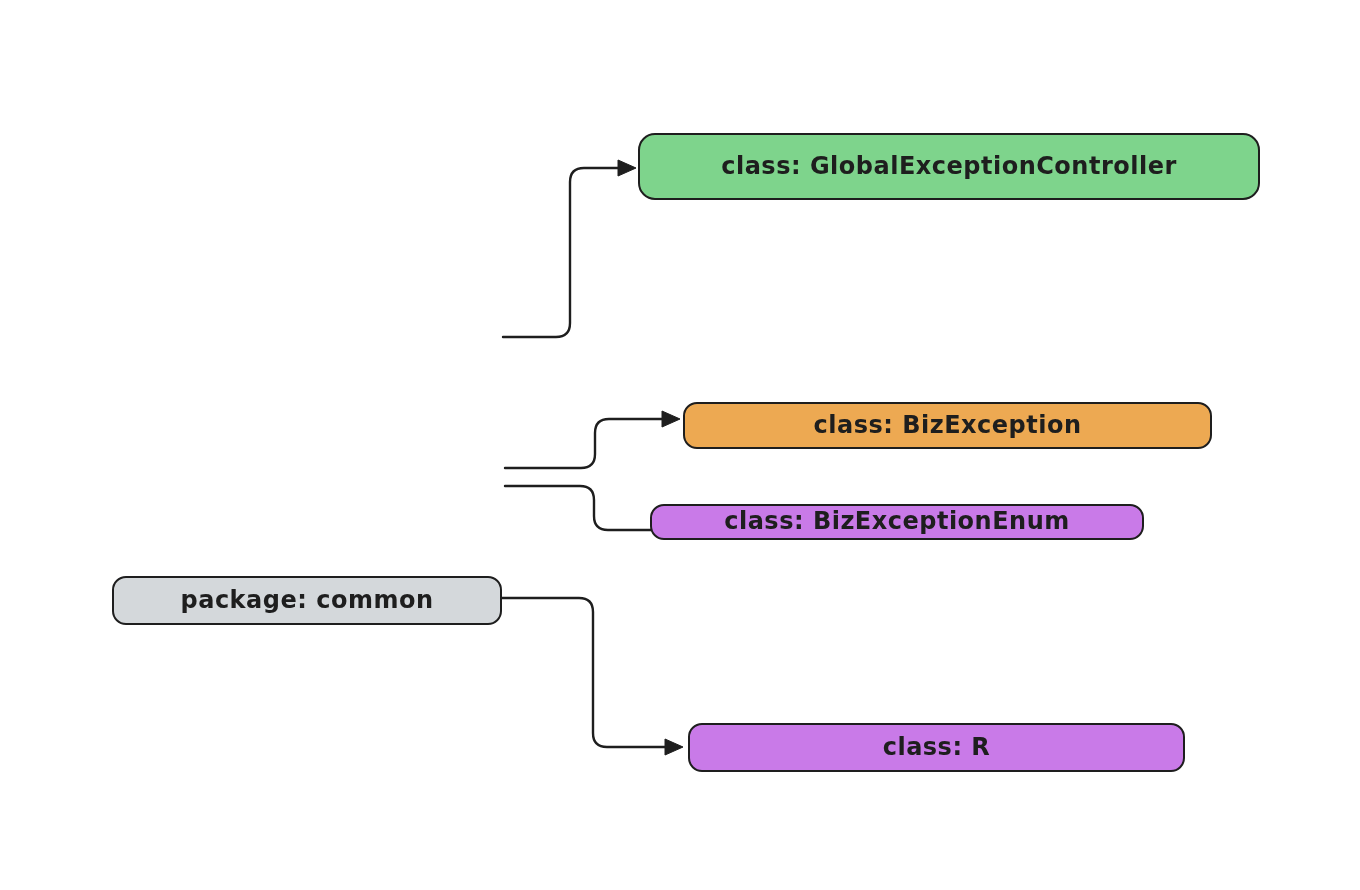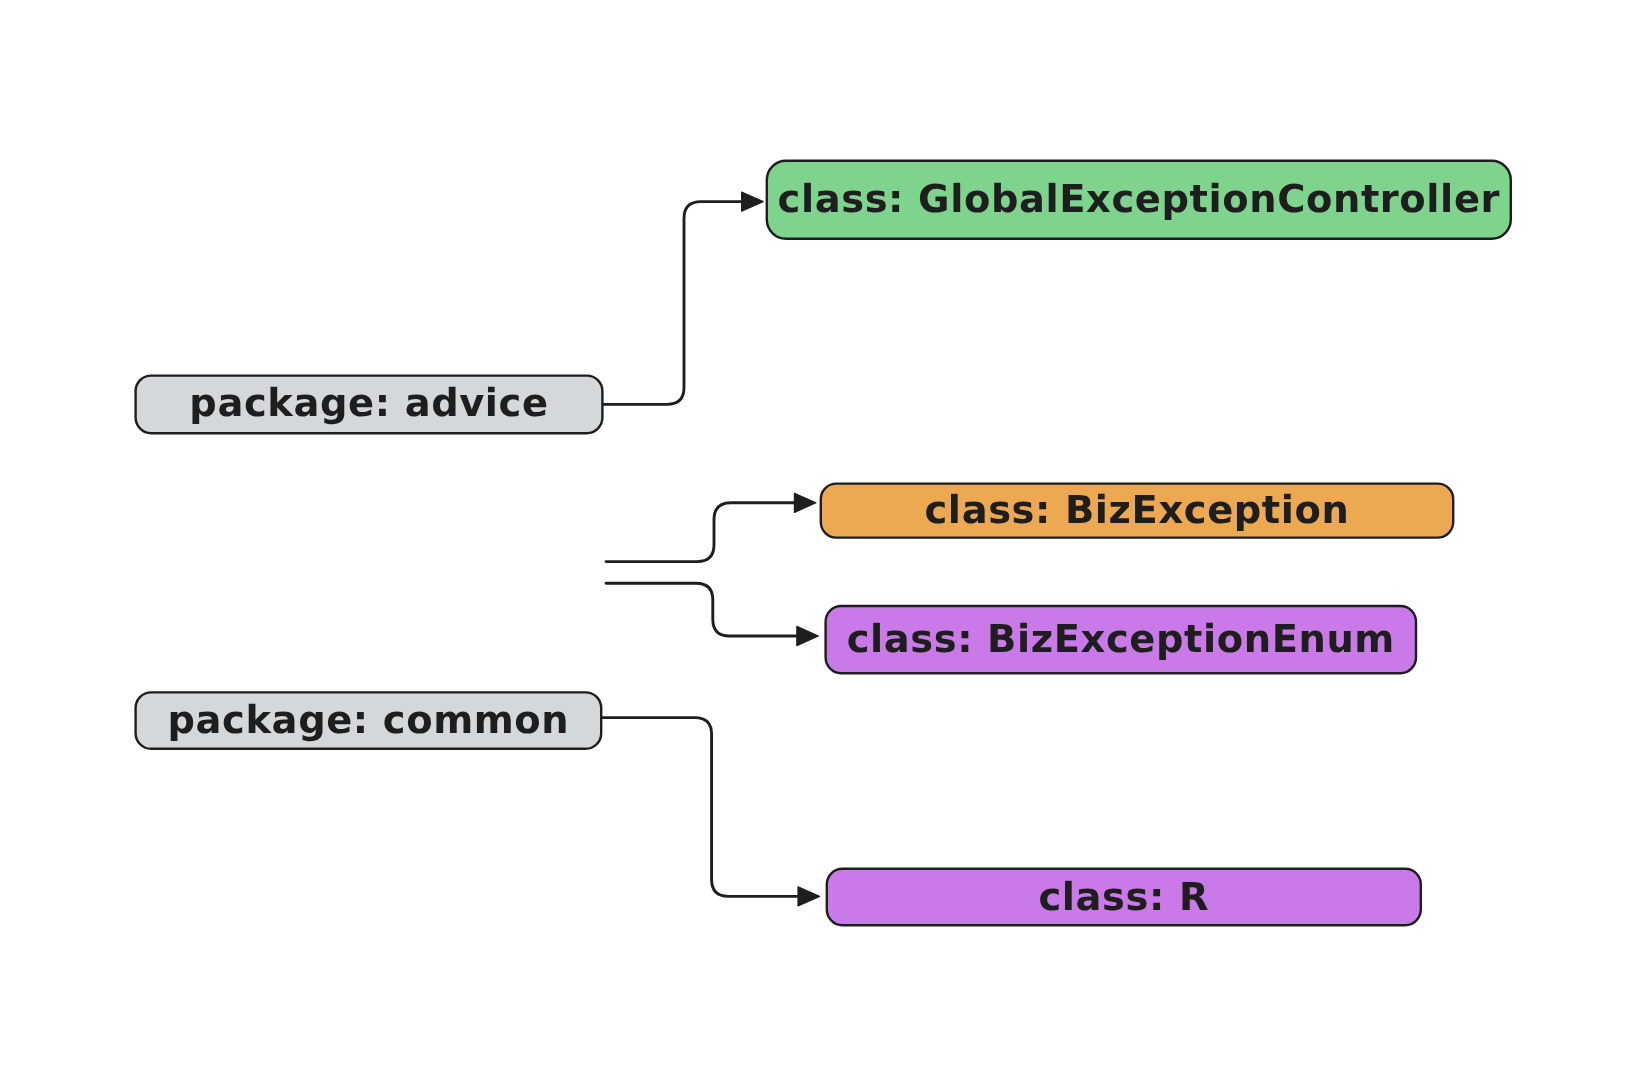--- a/index.html
+++ b/index.html
@@ -23,35 +23,35 @@
     height: 890px;
   }
   .node {
     position: absolute;
     box-sizing: border-box;
     border: 2.5px solid #1e1e1e;
     display: flex;
     align-items: center;
     justify-content: center;
     color: #1e1e1e;
-    font-size: 32px;
+    font-size: 24px;
     font-weight: 600;
     letter-spacing: 0.5px;
     white-space: nowrap;
     border-radius: 14px;
   }
   .node .label {
     transform: translateY(-1px);
   }
   .node-pkg-advice   { left: 112px; top: 312px; width: 391px; height: 50px; }
   .node-pkg-exception{ left: 114px; top: 452px; width: 391px; height: 50px; }
   .node-pkg-common   { left: 112px; top: 576px; width: 390px; height: 49px; }
   .node-class-gec    { left: 638px; top: 133px; width: 622px; height: 67px; border-radius: 17px; }
   .node-class-bizex  { left: 683px; top: 402px; width: 529px; height: 47px; }
-  .node-class-bizenum{ left: 687px; top: 504px; width: 494px; height: 58px; }
+  .node-class-bizenum{ left: 650px; top: 504px; width: 494px; height: 36px; }
   .node-class-r      { left: 688px; top: 723px; width: 497px; height: 49px; }
   .edge-path {
     fill: none;
     stroke: #1e1e1e;
     stroke-width: 2.4;
     stroke-linecap: round;
     stroke-linejoin: round;
   }
   .edge-arrowhead {
     fill: #1e1e1e;
@@ -81,23 +81,20 @@
       <path class="edge-path" d="M 505 486 H 580 Q 594 486 594 500 V 516 Q 594 530 608 530 H 665"></path>
       <polygon class="edge-arrowhead" points="682,530 664,522 664,538"></polygon>
     </g>
 
     <g>
       <path class="edge-path" d="M 502 598 H 579 Q 593 598 593 612 V 733 Q 593 747 607 747 H 665"></path>
       <polygon class="edge-arrowhead" points="683,747 665,739 665,755"></polygon>
     </g>
   </svg>
 
-  <div class="node node-pkg-advice" style="background-color: rgb(212, 216, 219);">
-    <span class="label">package: advice</span>
-  </div>
 
 
   <div class="node node-pkg-common" style="background-color: rgb(212, 216, 219);">
     <span class="label">package: common</span>
   </div>
 
   <div class="node node-class-gec" style="background-color: rgb(126, 212, 140);">
     <span class="label">class: GlobalExceptionController</span>
   </div>
 

